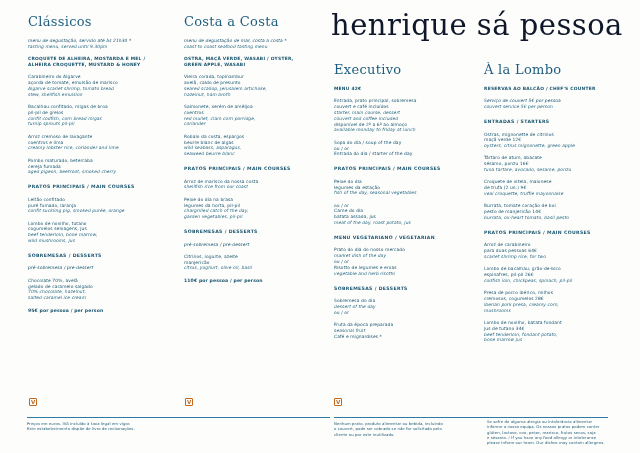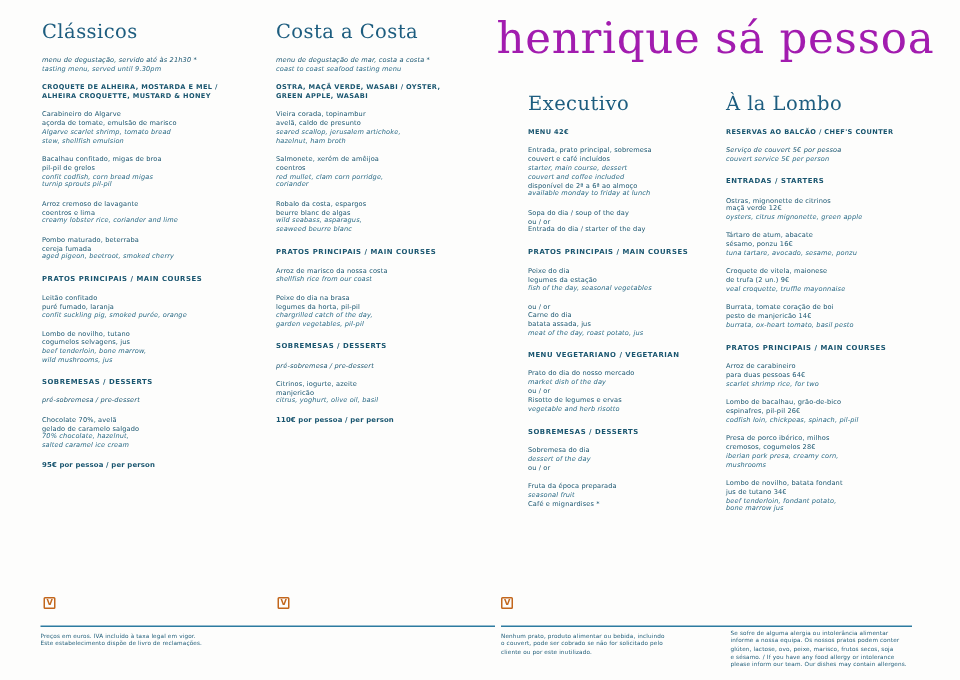--- a/index.html
+++ b/index.html
@@ -5,26 +5,26 @@
   html,body{margin:0;padding:0;}
   body{
     width:640px;height:453px;position:relative;overflow:hidden;
     background:#fdfdfc;
     font-family:"DejaVu Sans", sans-serif;
     color:#19556f;
   }
   .title{
     position:absolute;left:331px;top:8px;width:300px;margin:0;
     font-family:"DejaVu Serif", serif;font-weight:400;
-    font-size:29px;letter-spacing:0.5px;color:#a21caf;white-space:nowrap;
+    font-size:29px;letter-spacing:0.5px;color:#0f172a;white-space:nowrap;
   }
   .col{position:absolute;}
   #col0{left:28px;top:14px;width:140px;}
   #col1{left:184px;top:14px;width:140px;}
-  #col2{left:352px;top:62px;width:142px;}
+  #col2{left:334px;top:62px;width:142px;}
   #col3{left:484px;top:62px;width:132px;}
   .col h2{
     margin:0 0 9px 0;font-family:"DejaVu Serif", serif;font-weight:400;
     font-size:13px;color:#1d5d7f;letter-spacing:0.3px;
   }
   .block{margin:0 0 6.5px 0;}
   .line{font-size:4.4px;line-height:1.32;letter-spacing:0.1px;color:#19556f;}
   .en{font-style:italic;color:#2a6a85;}
   .caps .line{text-transform:uppercase;letter-spacing:0.25px;font-weight:700;font-size:4.4px;}
   .section{margin:9px 0 6.5px 0;}

